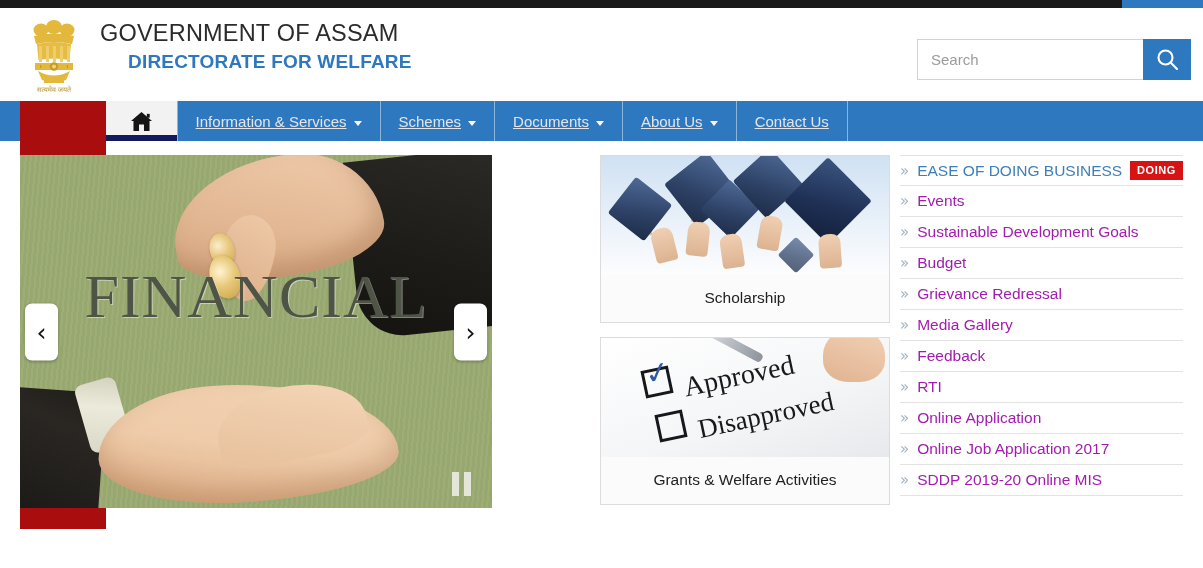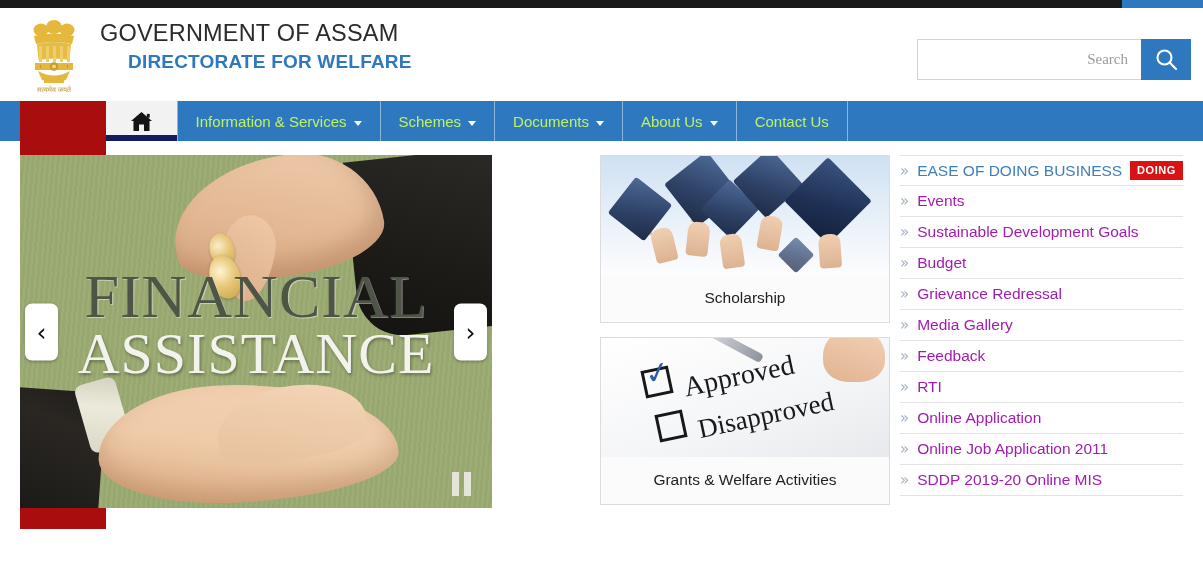--- a/index.html
+++ b/index.html
@@ -78,24 +78,23 @@
     height: 41px;
     width: 274px;
   }
   .search-input {
     flex: 1;
     border: 1px solid #d3d3d3;
     border-right: none;
     outline: none;
     padding: 0 13px;
     font-size: 15px;
-    font-family: Liberation Serif, serif;
+    font-family: Liberation Sans, sans-serif;
     color: #333;
     background: #fff;
-    text-align: right;
   }
   .search-input::placeholder { color: #9b9b9b; }
   .search-btn {
     width: 50px;
     background: #2e78bf;
     border: none;
     cursor: pointer;
     display: flex;
     align-items: center;
     justify-content: center;
@@ -109,25 +108,26 @@
     align-items: stretch;
     position: relative;
   }
   .nav-lead { width: 20px; }
   .nav-item {
     position: relative;
     display: flex;
     align-items: center;
     justify-content: center;
     padding: 0 18px;
-    color: #bef264;
+    color: #e5e5e5;
     font-size: 15px;
     cursor: pointer;
     white-space: nowrap;
     border-right: 1px solid rgba(255,255,255,0.45);
+    text-decoration: underline;
   }
   .nav-item.main {
     background: #a90d0d;
     border-right: none;
     padding: 0 26px;
     font-size: 15.5px;
   }
   .nav-item.home {
     background: #f2f2f2;
     border-right: none;
@@ -550,21 +550,20 @@
       <div class="coin c2"></div>
       <div class="coin"></div>
 
       <div class="sleeve-bot"></div>
       <div class="cuff-bot"></div>
       <div class="hand-bot"></div>
       <div class="palm-bot"></div>
 
       <div class="slide-title">
         <span class="l1">FINANCIAL</span>
-        <span class="l2">ASSISTANCE</span>
       </div>
 
       <div class="car-arrow prev">
         <span>‹</span>
       </div>
       <div class="car-arrow next">
         <span>›</span>
       </div>
 
       <div class="car-pause">
@@ -664,21 +663,21 @@
       <span class="link-text">RTI</span>
     </div>
 
     <div class="link-row">
       <span class="chev">»</span>
       <span class="link-text">Online Application</span>
     </div>
 
     <div class="link-row">
       <span class="chev">»</span>
-      <span class="link-text">Online Job Application 2011</span>
+      <span class="link-text">Online Job Application 2017</span>
     </div>
 
     <div class="link-row">
       <span class="chev">»</span>
       <span class="link-text">SDDP 2019-20 Online MIS</span>
     </div>
 
   </div>
 </div>
 

